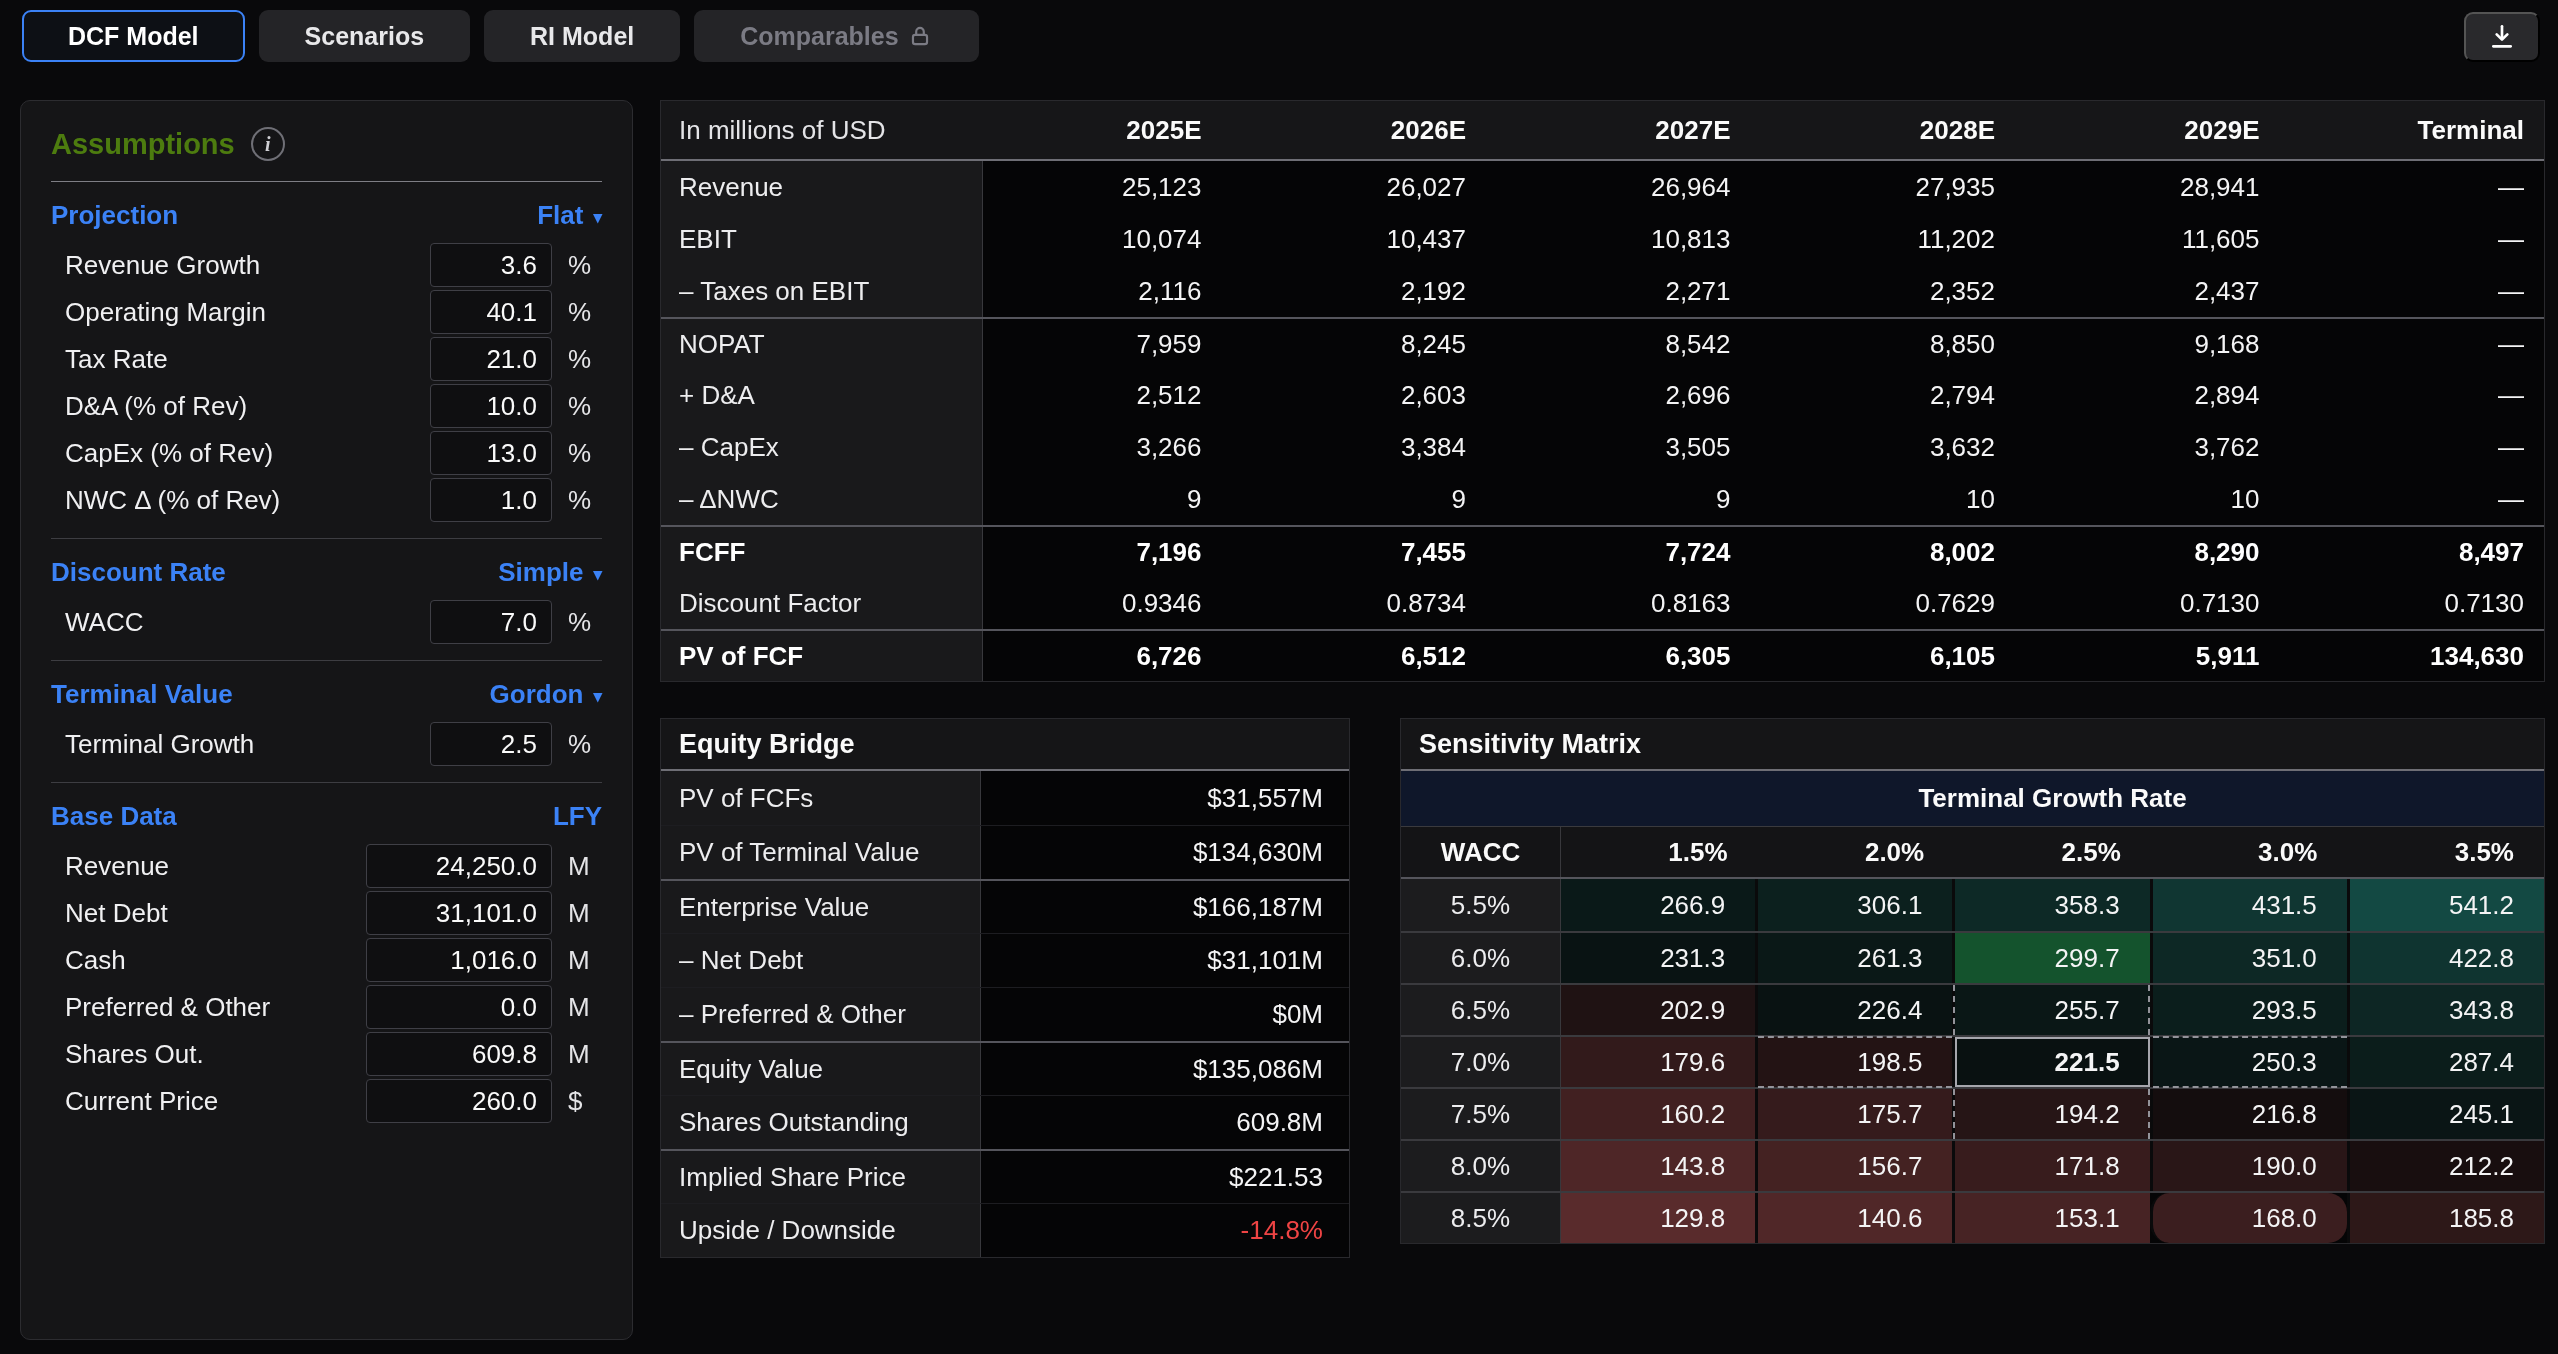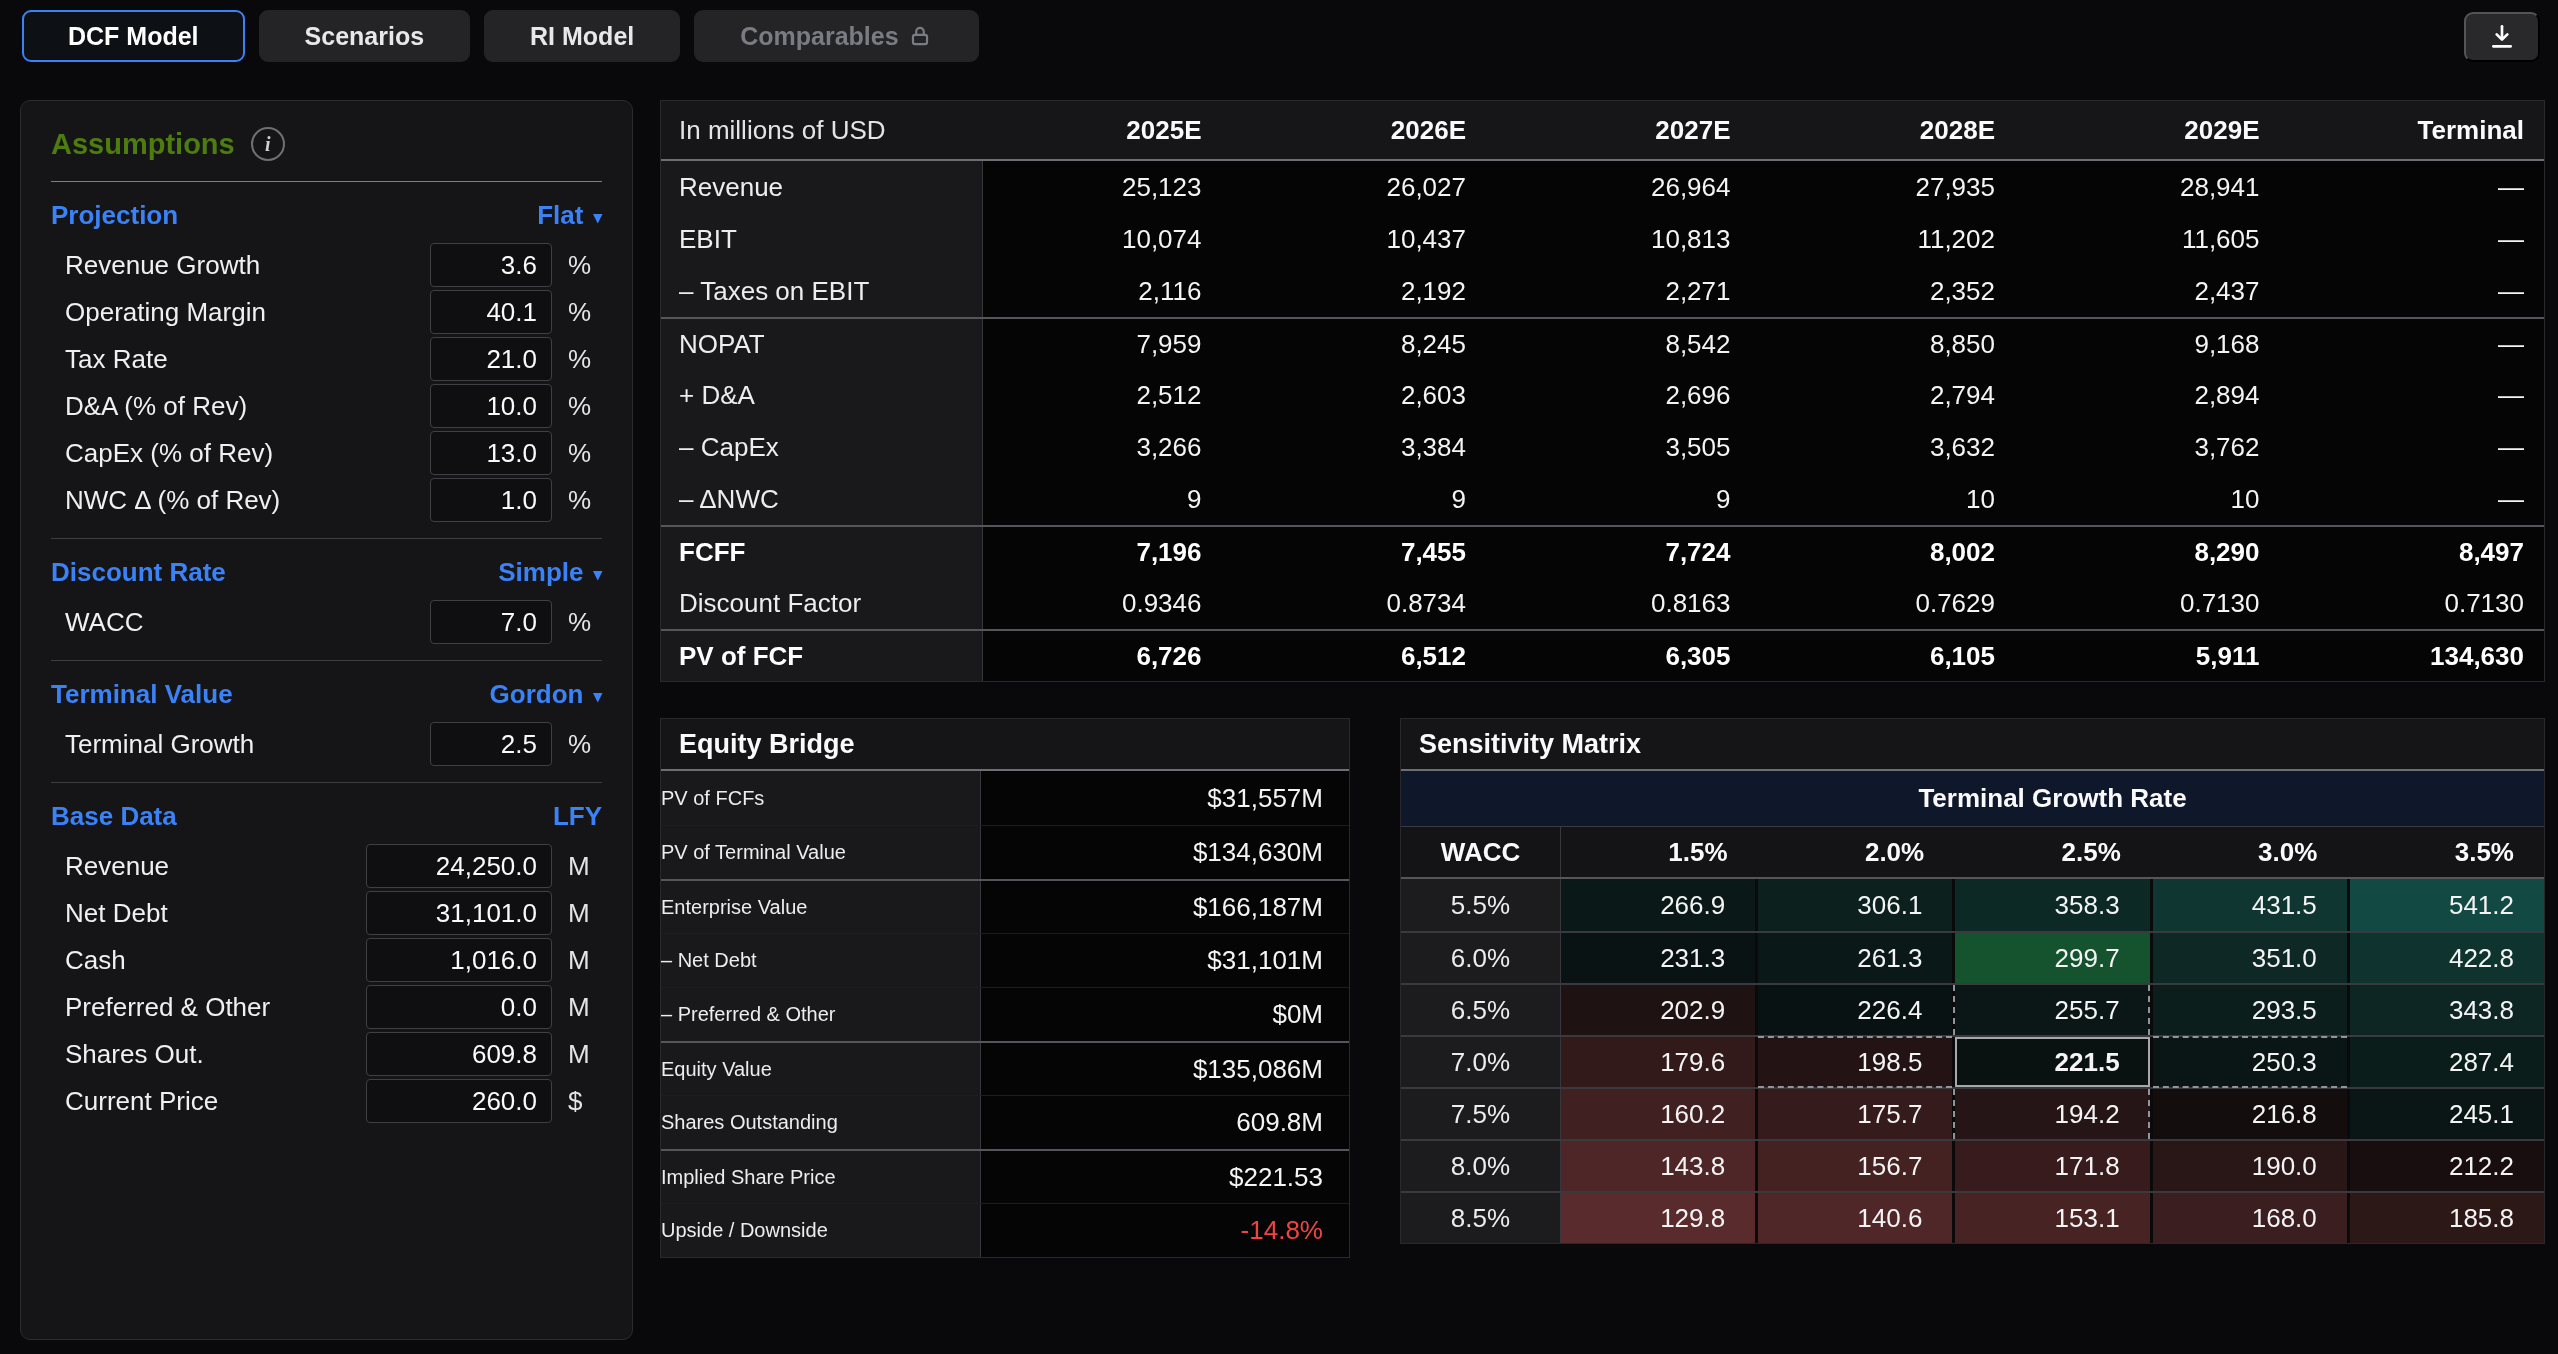--- a/index.html
+++ b/index.html
@@ -61,22 +61,22 @@
   
   .card { position:absolute; top:718px; border:1px solid #29292d; background:#050506; }
   #equity-card { left:660px; width:690px; }
   #sens-card { left:1400px; width:1145px; }
   .card-title { height:52px; display:flex; align-items:center; padding-left:18px; font-size:27px;
     font-weight:700; color:#fafafa; background:#151517; border-bottom:2px solid #6e6e75; }
 
   .erow { display:flex; height:54px; }
   .erow + .erow { border-top:1px solid #1d1d21; }
   .erow.gs { border-top:2px solid #55555c; }
-  .erow .lbl { width:320px; background:#19191b; display:flex; align-items:center;
-    font-size:20px; color:#ededef; border-right:1px solid #38383c; }
+  .erow .lbl { width:320px; background:#19191b; padding-left:18px; display:flex; align-items:center;
+    font-size:26px; color:#ededef; border-right:1px solid #38383c; }
   .erow .val { flex:1; display:flex; align-items:center; justify-content:flex-end; padding-right:26px;
     font-size:26px; color:#f4f4f5; }
   .erow .val.neg { color:#ef4444; }
 
   .tgr-row { height:56px; display:flex; background:#0f172a; border-bottom:1px solid #3a3a3e; }
   .tgr-spacer { width:160px; }
   .tgr-label { flex:1; display:flex; align-items:center; justify-content:center;
     font-weight:700; font-size:26px; color:#fafafa; }
   .shead { display:flex; height:52px; background:#141416; border-bottom:2px solid #55555c; }
   .shead .wcell { width:160px; display:flex; align-items:center; justify-content:center;
@@ -442,19 +442,19 @@
           <div class="mcell" style="background: rgb(68, 34, 34);">156.7</div>
           <div class="mcell" style="background: rgb(56, 28, 29);">171.8</div>
           <div class="mcell" style="background: rgb(41, 22, 23);">190.0</div>
           <div class="mcell" style="background: rgb(24, 14, 15);">212.2</div>
         </div>
         <div class="srow">
           <div class="wcell">8.5%</div>
           <div class="mcell" style="background: rgb(89, 43, 44);">129.8</div>
           <div class="mcell" style="background: rgb(80, 39, 40);">140.6</div>
           <div class="mcell" style="background: rgb(71, 35, 36);">153.1</div>
-          <div class="mcell" style="background: rgb(59, 30, 31);">168.0</div>
+          <div class="mcell" style="background: rgb(59, 30, 31); border-radius: 19px;">168.0</div>
           <div class="mcell" style="background: rgb(45, 24, 24);">185.8</div>
         </div>
       </div>
   </section>
 
 </div>
 
 </body></html>

